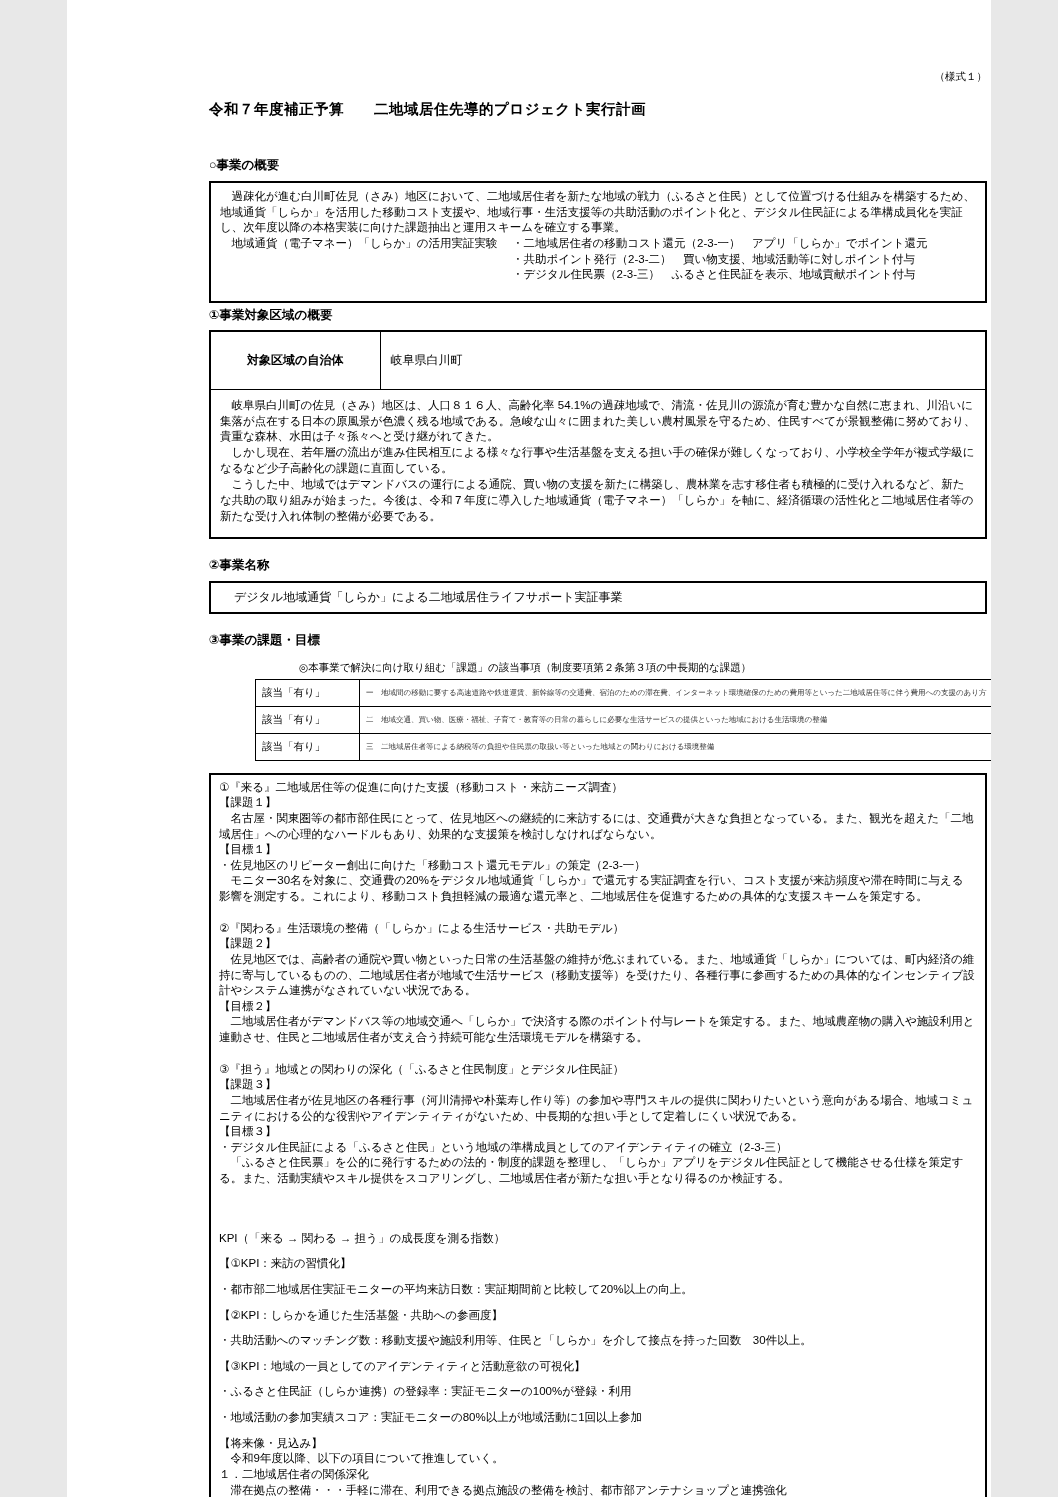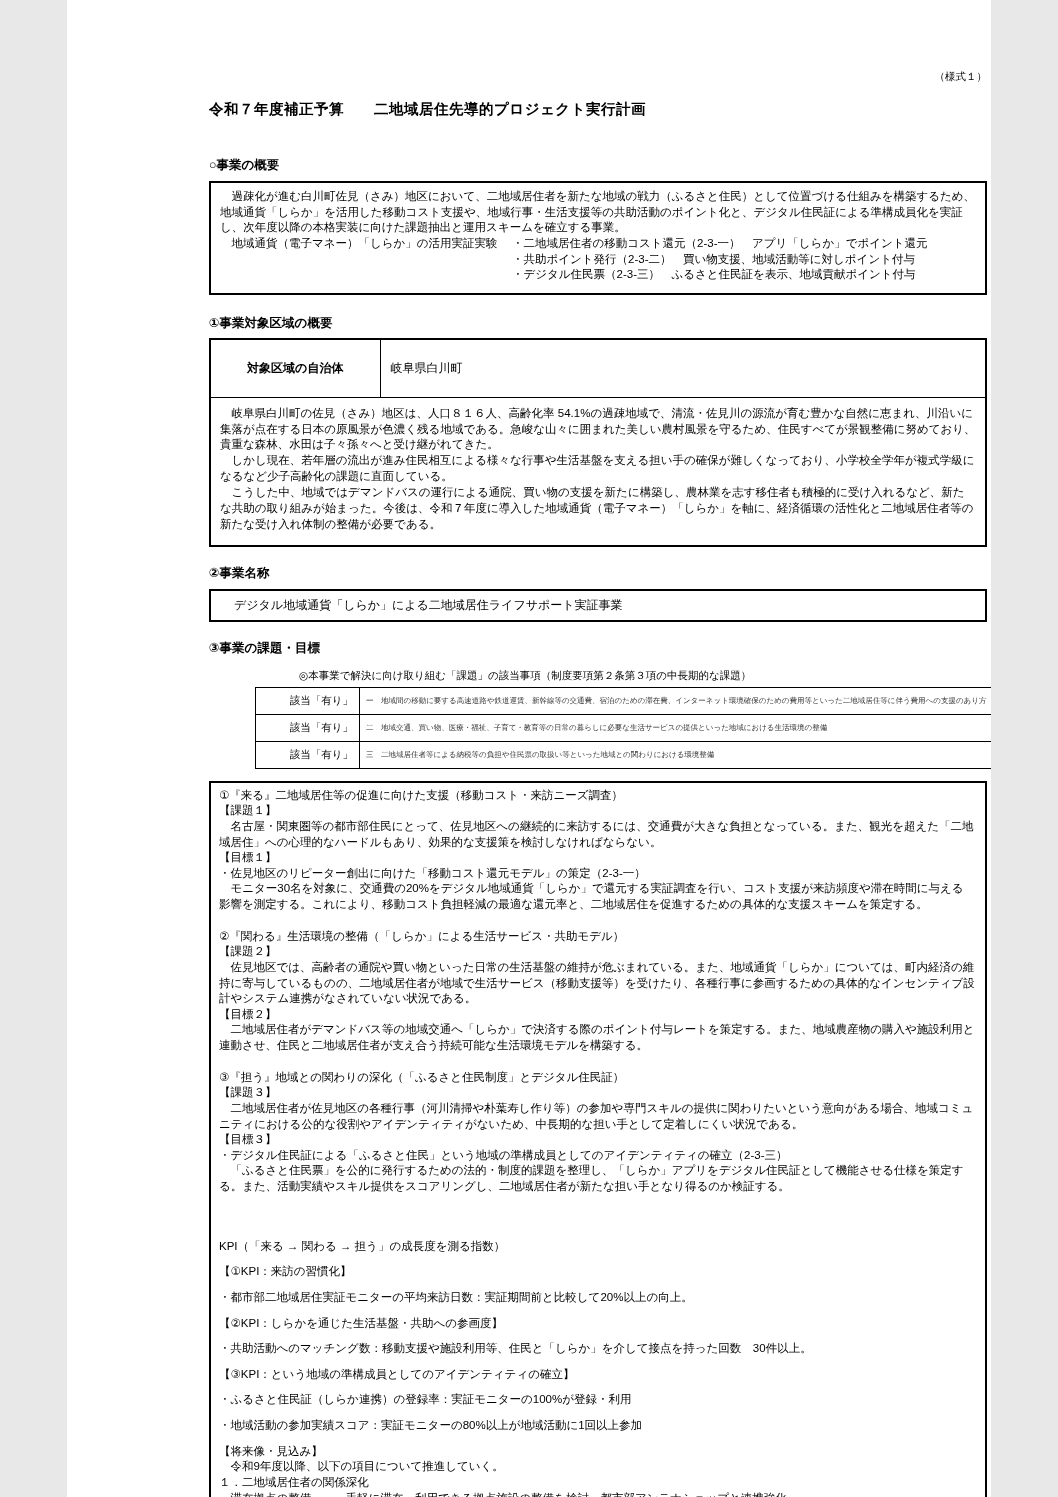--- a/index.html
+++ b/index.html
@@ -8,38 +8,38 @@
   .page {
     position:relative; width:924px; height:1497px; background:#ffffff;
     margin:0 auto; overflow:hidden;
   }
   .content { margin-left:142px; width:778px; }
   .form-tag { padding-top:70px; text-align:right; font-size:10.5px; }
   .doc-title { margin-top:16px; font-size:14.5px; font-weight:bold; letter-spacing:.5px; }
   .sec-head { font-size:12.5px; font-weight:bold; }
   .h-overview { margin-top:38px; }
   .box { border:2px solid #000; background:#fff; }
-  .box1 { margin-top:7px; padding:6px 9px 10px 9px; font-size:11.5px; line-height:1.36; }
+  .box1 { margin-top:7px; padding:6px 9px 18px 9px; font-size:11.5px; line-height:1.36; }
   .bullet-row { display:flex; }
   .intro-col { width:292px; flex-shrink:0; }
   .u { text-underline-offset:2px; }
-  .h1 { margin-top:20px; }
+  .h1 { margin-top:4px; }
   .t1 { margin-top:6px; width:778px; border:2px solid #000; border-collapse:collapse; }
   .t1 td { border:1px solid #000; font-size:12px; }
   .t1 .lbl { width:170px; text-align:center; font-weight:bold; padding:4px 2px; }
   .t1 .val { padding:20px 10px; }
   .t1 .para-cell { padding:8px 9px 12px 9px; font-size:11.5px; line-height:1.38; font-weight:normal; }
   .t1 .para-cell p { margin:0; }
   .h2 { margin-top:18px; }
   .box2 { margin-top:7px; padding:6px 23px; font-size:12px; }
   .h3 { margin-top:18px; }
   .note { margin-top:12px; margin-left:90px; font-size:10.5px; }
   .t2 { margin-top:4px; margin-left:46px; width:744px; border-collapse:collapse; }
   .t2 td { border:1px solid #000; }
-  .t2 .lbl2 { width:104px; font-size:10.5px; padding:6px 6px;text-align:right; }
+  .t2 .lbl2 { width:104px; font-size:10.5px; padding:6px 6px; }
   .t2 .txt2 { font-size:7.5px; color:#333; padding:6px 6px; }
   .bigbox { margin-top:12px; height:852px; padding:5px 10px 8px 8px; font-size:11.5px; line-height:1.36; }
   .gap { margin-top:16px; }
   .bigGap { margin-top:44px; }
   .sp { margin-top:10px; }
 </style>
 </head>
 <body>
 
 <div class="page">
@@ -121,21 +121,21 @@
       <div>【課題３】</div>
       <div>　二地域居住者が佐見地区の各種行事（河川清掃や朴葉寿し作り等）の参加や専門スキルの提供に関わりたいという意向がある場合、地域コミュニティにおける公的な役割やアイデンティティがないため、中長期的な担い手として定着しにくい状況である。</div>
       <div>【目標３】</div>
       <div>・デジタル住民証による「ふるさと住民」という地域の準構成員としてのアイデンティティの確立（2-3-三）</div>
       <div>　「ふるさと住民票」を公的に発行するための法的・制度的課題を整理し、「しらか」アプリをデジタル住民証として機能させる仕様を策定する。また、活動実績やスキル提供をスコアリングし、二地域居住者が新たな担い手となり得るのか検証する。</div>
       <div class="bigGap">KPI（「来る → 関わる → 担う」の成長度を測る指数）</div>
       <div class="sp">【①KPI：来訪の習慣化】</div>
       <div class="sp">・都市部二地域居住実証モニターの平均来訪日数：実証期間前と比較して20%以上の向上。</div>
       <div class="sp">【②KPI：しらかを通じた生活基盤・共助への参画度】</div>
       <div class="sp">・共助活動へのマッチング数：移動支援や施設利用等、住民と「しらか」を介して接点を持った回数　30件以上。</div>
-      <div class="sp">【③KPI：という地域の準構成員としてのアイデンティティの確立】</div>
+      <div class="sp">【③KPI：地域の一員としてのアイデンティティと活動意欲の可視化】</div>
       <div class="sp">・ふるさと住民証（しらか連携）の登録率：実証モニターの100%が登録・利用</div>
       <div class="sp">・地域活動の参加実績スコア：実証モニターの80%以上が地域活動に1回以上参加</div>
       <div class="sp">【将来像・見込み】</div>
       <div>　令和9年度以降、以下の項目について推進していく。</div>
       <div>１．二地域居住者の関係深化</div>
       <div>　滞在拠点の整備・・・手軽に滞在、利用できる拠点施設の整備を検討、都市部アンテナショップと連携強化</div>
       <div>　ふるさと納税×しらか・・・従来の返礼品から「しらか」を活用した体験等のメニュー開発</div>
 
     </div>
 

